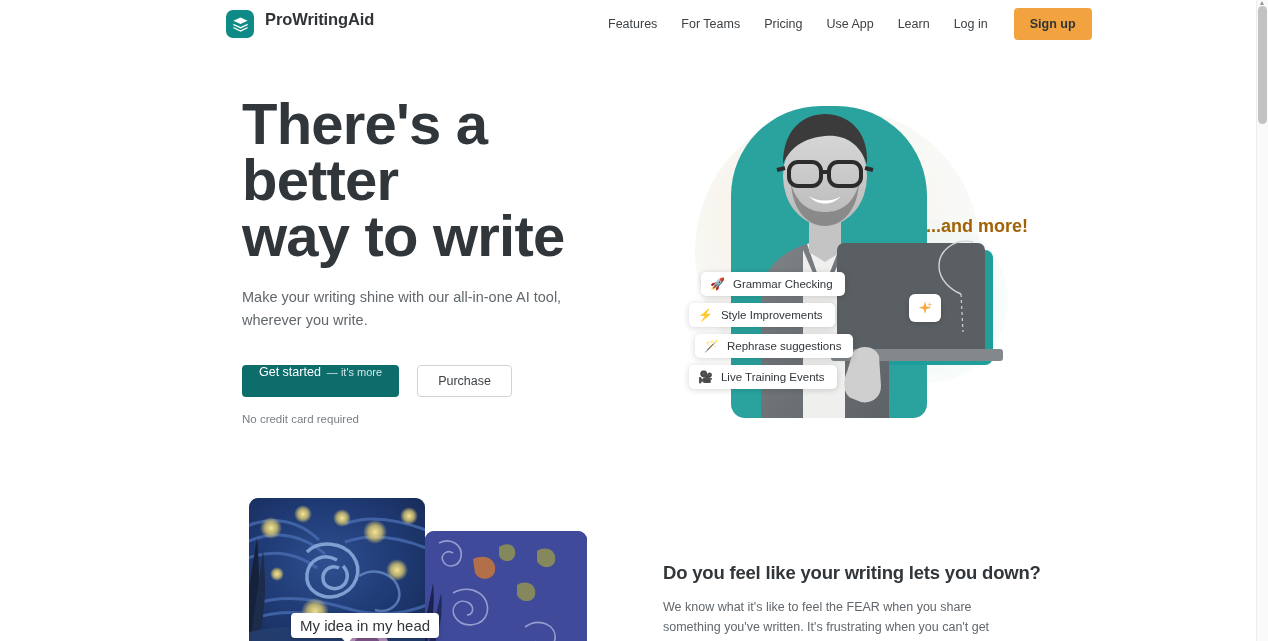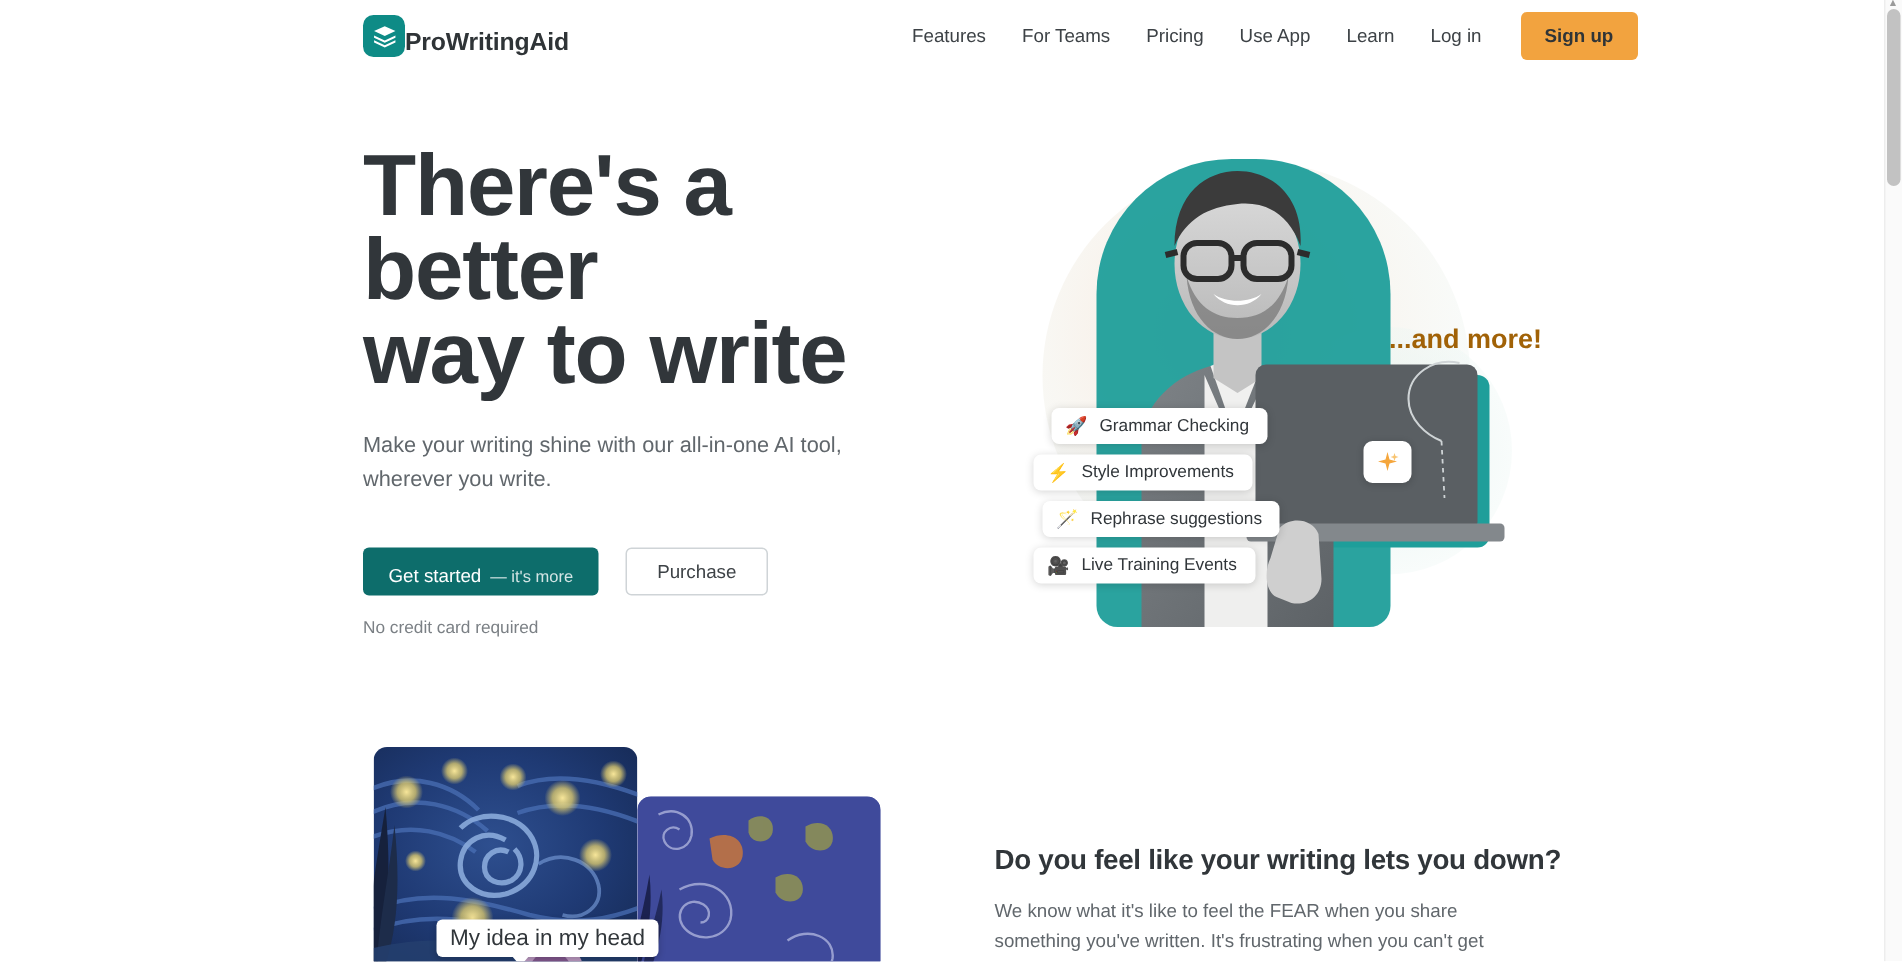--- a/index.html
+++ b/index.html
@@ -26,23 +26,24 @@
     top: 0; left: 0;
     width: 1256px;
     height: 48px;
     background: #ffffff;
     display: flex;
     align-items: center;
   }
 
   .brand {
     position: absolute;
-    left: 242px;
+    left: 226px;
     display: flex;
-    align-items: flex-end;
+    align-items: flex-start;
+    gap: 11px;
     text-decoration: none;
   }
   .brand-mark {
     width: 28px; height: 28px;
     border-radius: 7px;
     background: #0e8b86;
     display: flex; align-items: center; justify-content: center;
     flex: none;
   }
   .brand-name {
@@ -116,21 +117,21 @@
     display: flex;
     align-items: center;
     gap: 18px;
   }
   .btn-primary {
     background: #0d6d6b;
     color: #ffffff;
     border: none;
     border-radius: 4px;
     height: 32px;
-    padding: 12px 17px;
+    padding: 0 17px;
     font-size: 12.5px;
     font-family: "Liberation Sans", sans-serif;
     cursor: pointer;
     display: inline-flex;
     align-items: baseline;
     gap: 6px;
     white-space: nowrap;
   }
   .btn-primary .bp-free { font-size: 11px; opacity: .82; }
   .btn-secondary {

